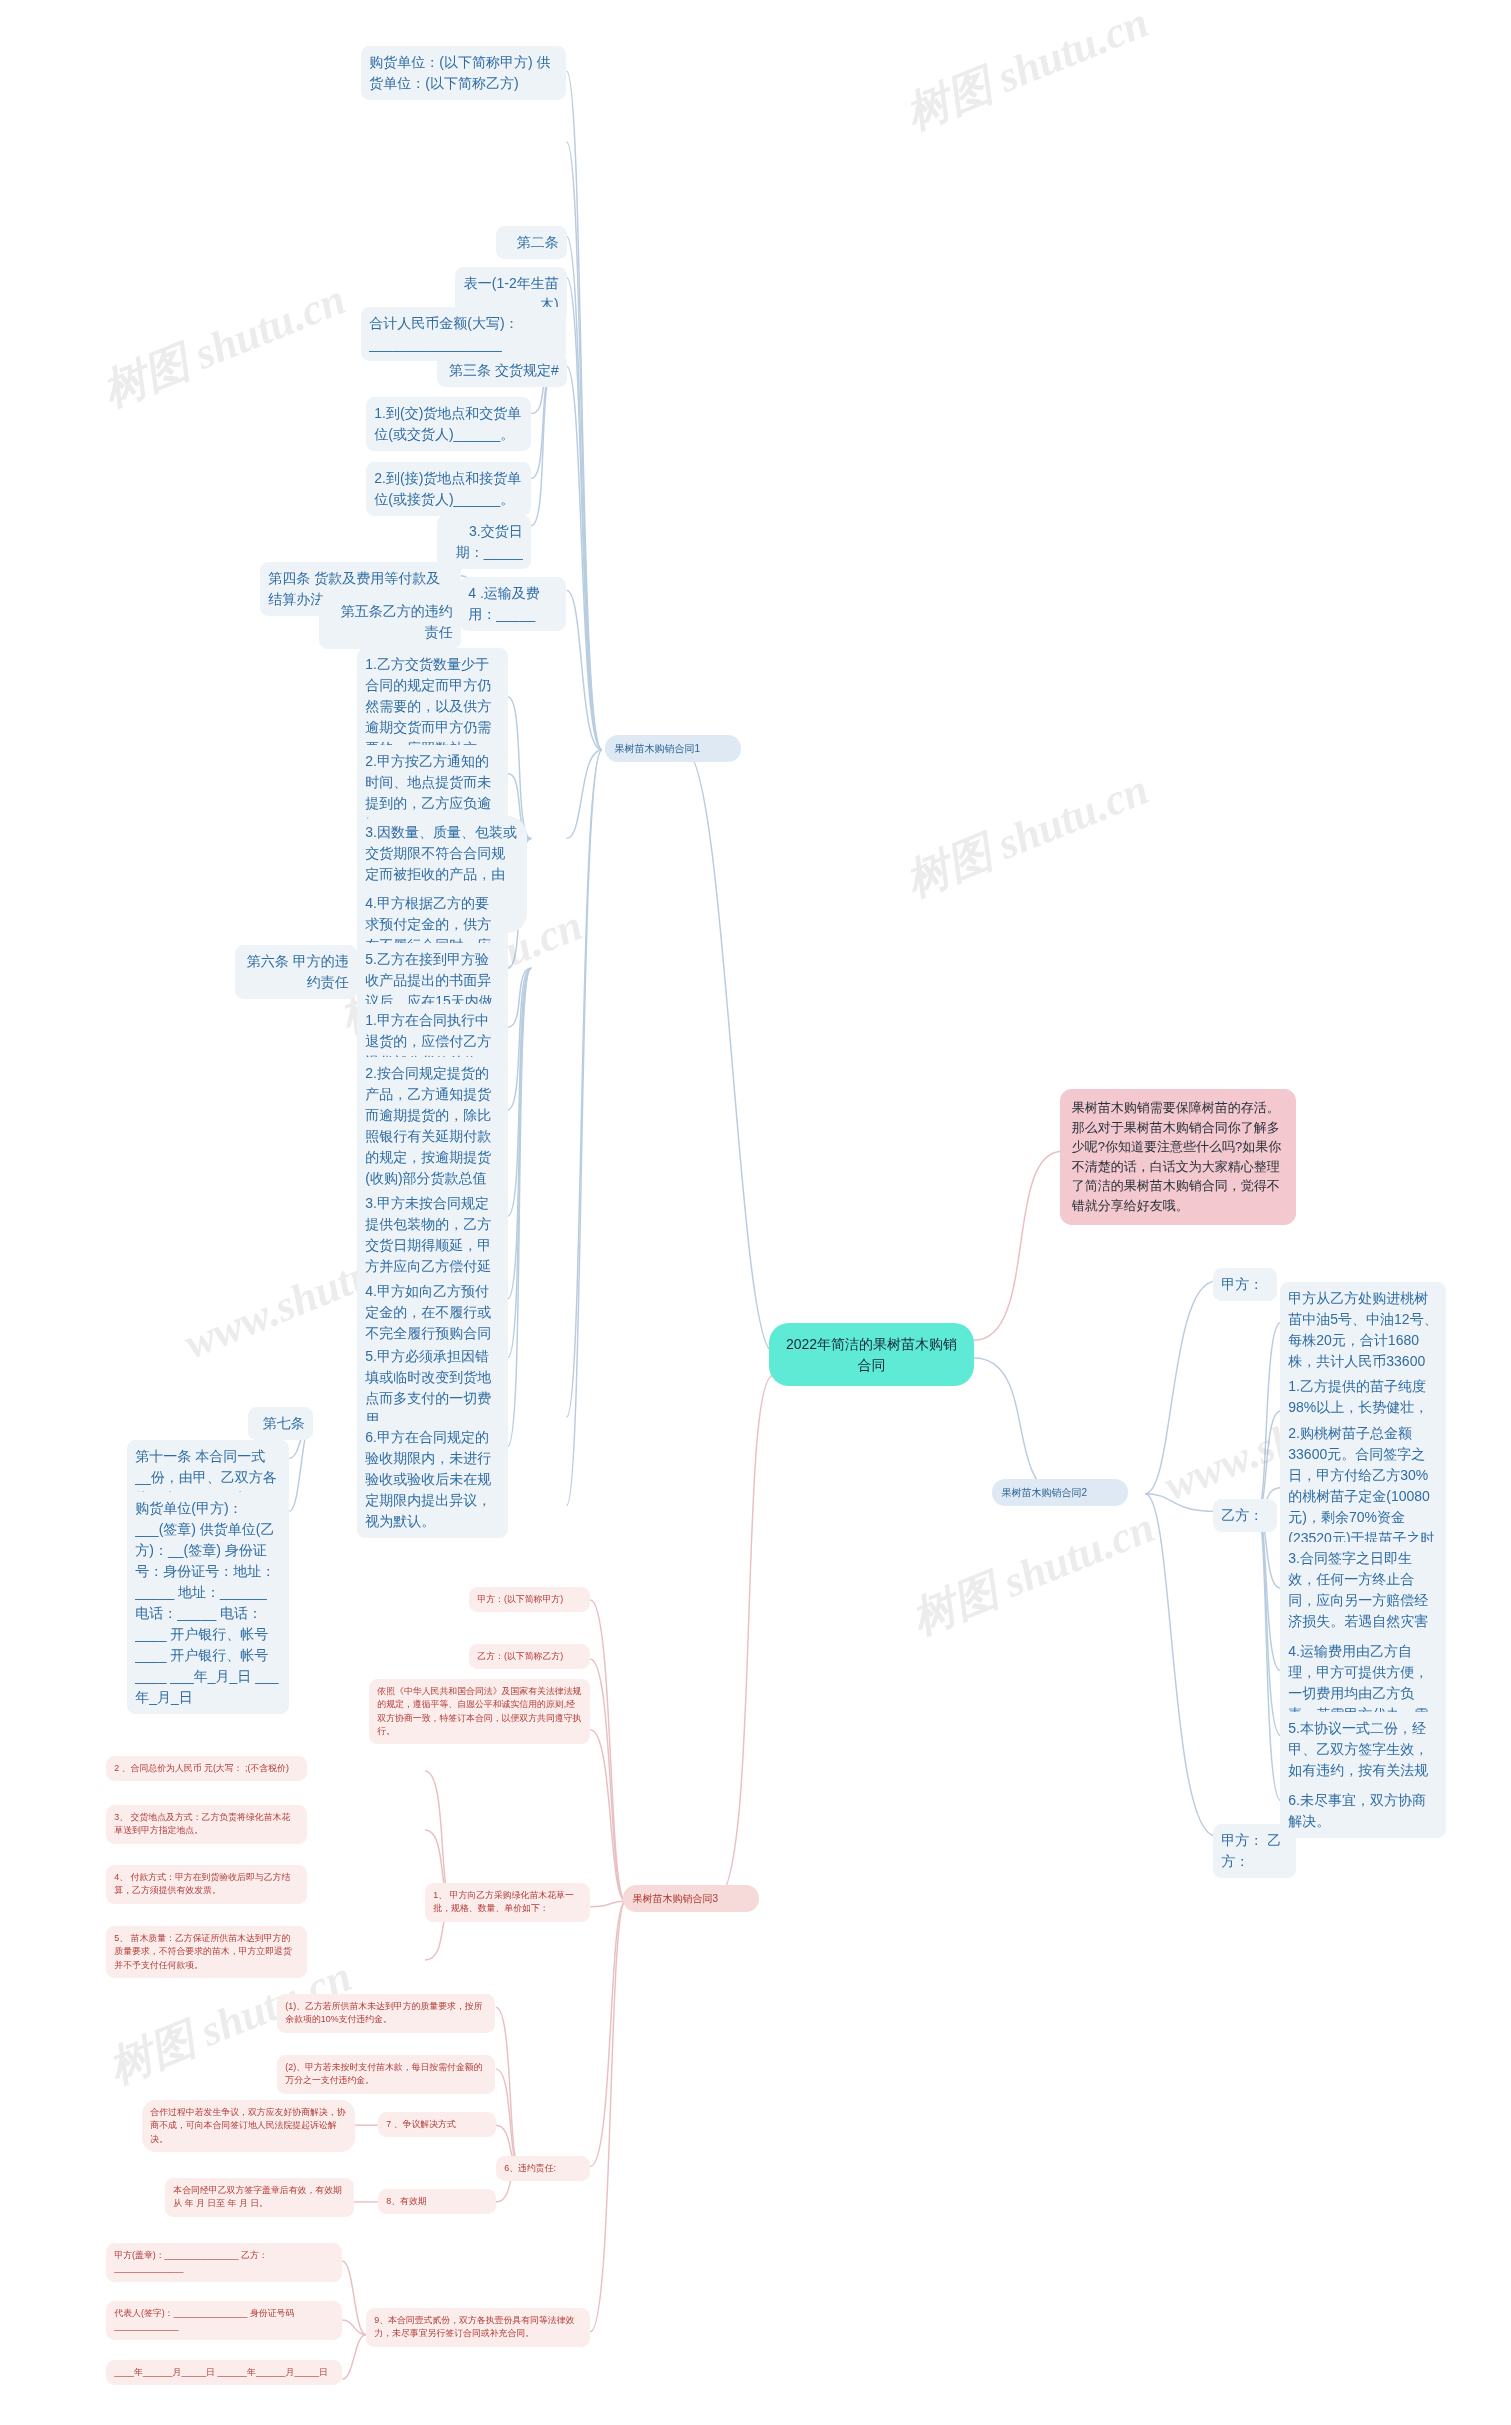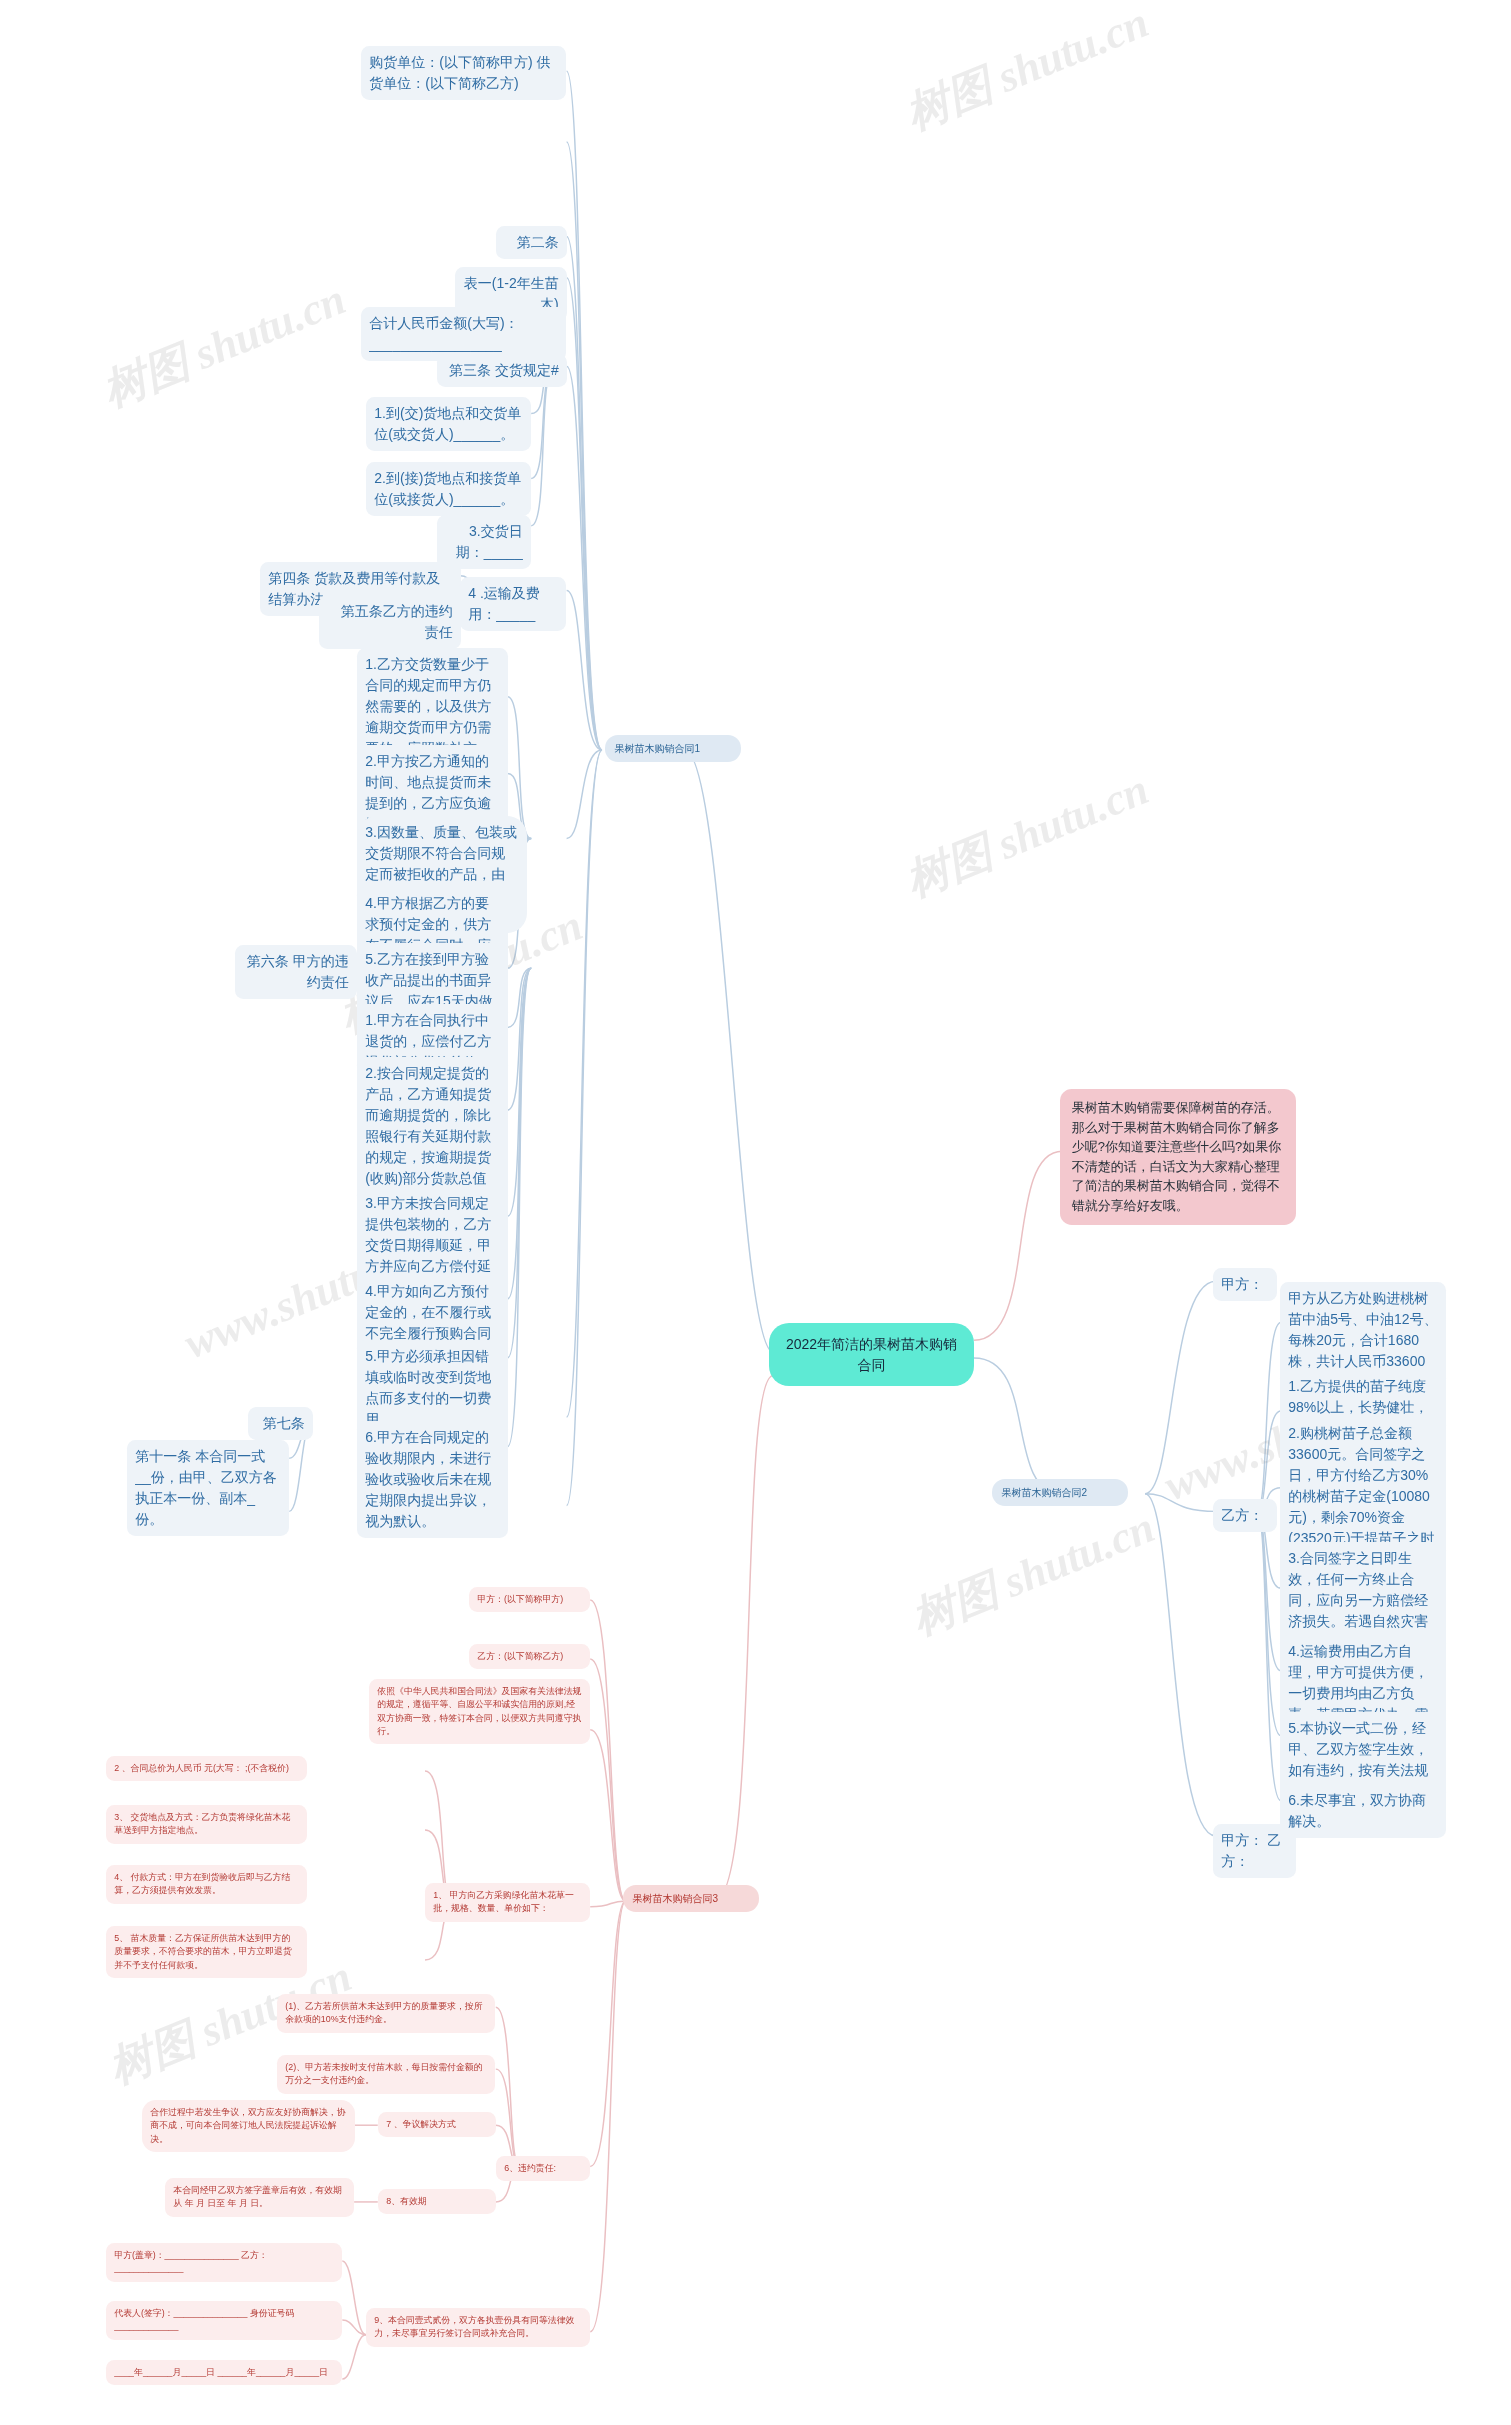--- a/index.html
+++ b/index.html
@@ -148,20 +148,21 @@
   <div class="node b-leaf" style="left:357px;top:1004px;width:151px;">1.甲方在合同执行中退货的，应偿付乙方退货部分货款总值___%(5%～25%)的违</div>
   <div class="node b-leaf" style="left:357px;top:1057px;width:151px;">2.按合同规定提货的产品，乙方通知提货而逾期提货的，除比照银行有关延期付款的规定，按逾期提货(收购)部分货款总值计算偿付违约金以外，还应承担乙方在此期间所支付的保管费或保养费，并承担因此而造成的其他实际损失，向乙方偿付货款总值20%的违约金。</div>
   <div class="node b-leaf" style="left:357px;top:1187px;width:151px;">3.甲方未按合同规定提供包装物的，乙方交货日期得顺延，甲方并应向乙方偿付延期付款的违约金。因此造成乙方损失的，甲方还应根据实际情况赔偿其损失。</div>
   <div class="node b-leaf" style="left:357px;top:1275px;width:151px;">4.甲方如向乙方预付定金的，在不履行或不完全履行预购合同时，无权收回未履行部分的预付定金。</div>
   <div class="node b-leaf" style="left:357px;top:1340px;width:151px;">5.甲方必须承担因错填或临时改变到货地点而多支付的一切费用。</div>
   <div class="node b-leaf" style="left:357px;top:1421px;width:151px;">6.甲方在合同规定的验收期限内，未进行验收或验收后未在规定期限内提出异议，视为默认。</div>
 
   <div class="node b-leaf" style="left:248px;top:1407px;width:65px;text-align:right;">第七条</div>
 
   <div class="node b-leaf" style="left:127px;top:1440px;width:162px;">第十一条 本合同一式__份，由甲、乙双方各执正本一份、副本_份。</div>
+  <div class="node b-leaf" style="left:127px;top:1492px;width:162px;">购货单位(甲方)：___(签章) 供货单位(乙方)：__(签章) 身份证号：身份证号：地址：_____ 地址：______电话：_____ 电话：____ 开户银行、帐号____ 开户银行、帐号____ ___年_月_日 ___年_月_日</div>
 
   <div class="node b-leaf" style="left:1213px;top:1268px;width:64px;">甲方：</div>
   <div class="node b-leaf" style="left:1213px;top:1499px;width:64px;">乙方：</div>
   <div class="node b-leaf" style="left:1213px;top:1824px;width:83px;">甲方： 乙方：</div>
 
   <div class="node b-leaf" style="left:1280px;top:1282px;width:166px;">甲方从乙方处购进桃树苗中油5号、中油12号、每株20元，合计1680株，共计人民币33600元。根据乙方要求并经甲乙双方协商一致，特签订此合同，以资双方共同履行。</div>
   <div class="node b-leaf" style="left:1280px;top:1370px;width:166px;">1.乙方提供的苗子纯度98%以上，长势健壮，无检疫性病虫害。</div>
   <div class="node b-leaf" style="left:1280px;top:1417px;width:166px;">2.购桃树苗子总金额33600元。合同签字之日，甲方付给乙方30%的桃树苗子定金(10080元)，剩余70%资金(23520元)于提苗子之时一次性付清。如中途甲方所需数量有所变更，应与乙方协商变更;若乙方不能按协议提苗子，定金不予退还。</div>
   <div class="node b-leaf" style="left:1280px;top:1542px;width:166px;">3.合同签字之日即生效，任何一方终止合同，应向另一方赔偿经济损失。若遇自然灾害或不可抗力因素造成苗子损失，则乙方应在甲方提苗前2个月通知甲方按比例缩减。</div>
   <div class="node b-leaf" style="left:1280px;top:1635px;width:166px;">4.运输费用由乙方自理，甲方可提供方便，一切费用均由乙方负责。若需甲方代办，需由乙方交付一定的代办费。</div>

